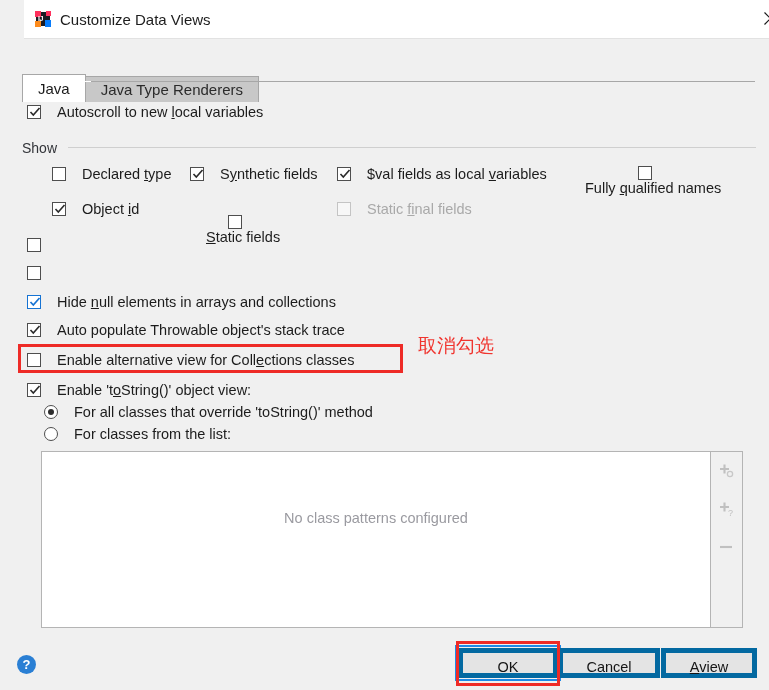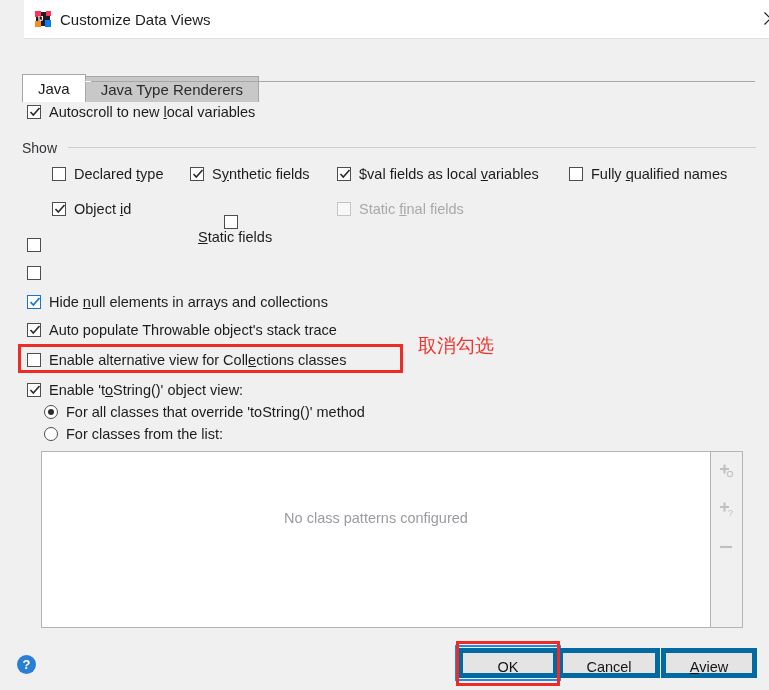--- a/index.html
+++ b/index.html
@@ -149,21 +149,21 @@
   }
   .cb.blue { border-color: #1673d3; }
   .cb.disabled { border-color: #c4c4c4; background: #f7f7f7; }
   .cb .tick {
     position: absolute;
     left: 1px; top: 0px;
     width: 12px; height: 13px;
   }
   .cb .tick svg { display: block; }
   .lbl {
-    margin-left: 8px;
+    margin-left: 16px;
     font-size: 14.5px;
     color: #1c1c1c;
     white-space: nowrap;
     cursor: default;
   }
   .lbl.disabled { color: #a9a9a9; }
   .u { text-decoration: underline; }
 
   
   .rb {
@@ -344,21 +344,21 @@
 <div class="row" style="left:337px; top:166px;">
   <div class="cb">
     <div class="tick">
       <svg width="12" height="12" viewBox="0 0 12 12">
           <path d="M1.5 6 L4.3 9 L10.5 2" stroke="#2b2b2b" stroke-width="1.6" fill="none"></path>
         </svg>
     </div>
   </div>
   <div class="lbl"><span>$val fields as local </span><span class="u">v</span><span>ariables</span></div>
 </div>
-<div class="row" style="left:569px; top:166px;">
+<div class="row" style="left:569px; top:166px;flex-direction:column;">
   <div class="cb"></div>
   <div class="lbl"><span>Fully </span><span class="u">q</span><span>ualified names</span></div>
 </div>
 
 <div class="row" style="left:52px; top:201px;">
   <div class="cb">
     <div class="tick">
       <svg width="12" height="12" viewBox="0 0 12 12">
           <path d="M1.5 6 L4.3 9 L10.5 2" stroke="#2b2b2b" stroke-width="1.6" fill="none"></path>
         </svg>

